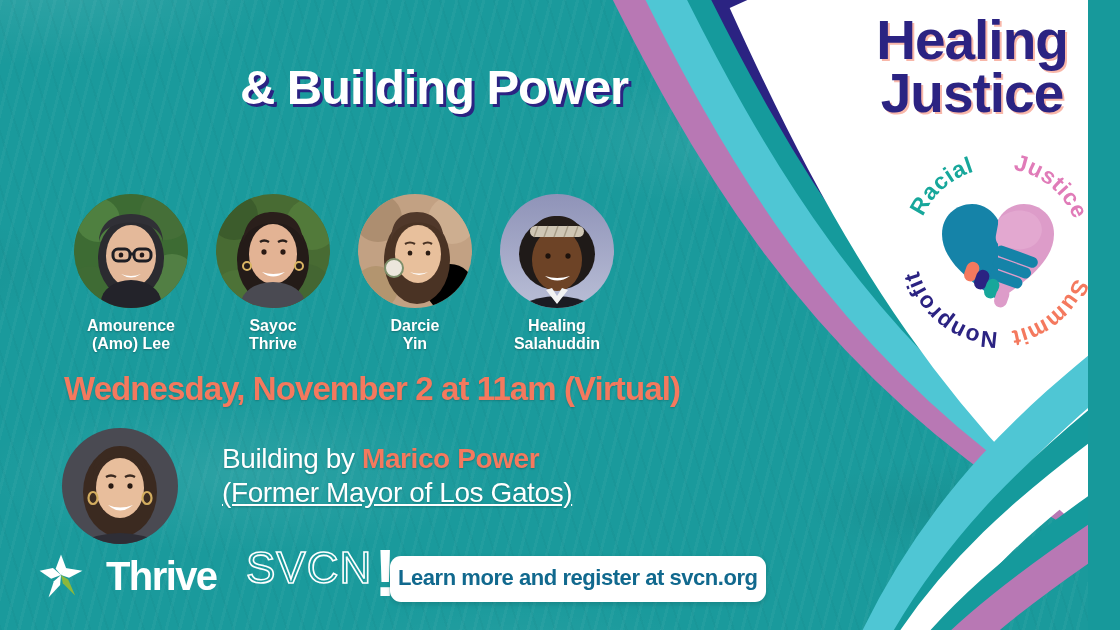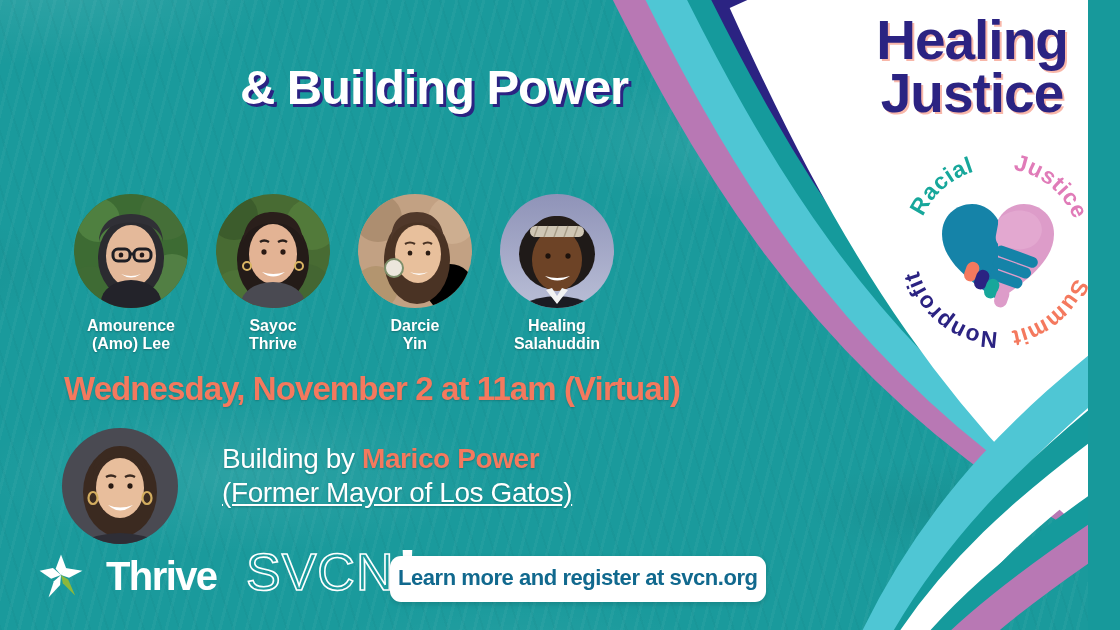--- a/index.html
+++ b/index.html
@@ -82,21 +82,21 @@
   .mod-text .hi{color:#f4795e;font-weight:bold;}
   .mod-text .l2{display:block;text-decoration:underline;}
 
   
   .thrive{position:absolute;left:36px;top:549px;height:54px;display:flex;align-items:center;gap:20px;}
   .thrive-word{
     color:#fff;font-weight:bold;font-size:40px;letter-spacing:-1.6px;line-height:1;
   }
   .svcn{position:absolute;left:246px;top:546px;display:flex;align-items:flex-start;}
   .svcn-word{
-    font-size:52px;line-height:1;letter-spacing:1px;
+    font-size:44px;line-height:1;letter-spacing:1px;
     color:transparent;-webkit-text-stroke:1.6px #ffffff;
     font-weight:400;
   }
   .svcn-bang{
     color:#fff;font-weight:bold;font-size:66px;line-height:.82;margin-left:2px;
   }
 
   .cta{
     position:absolute;left:390px;top:556px;
     background:#fff;border-radius:11px;

